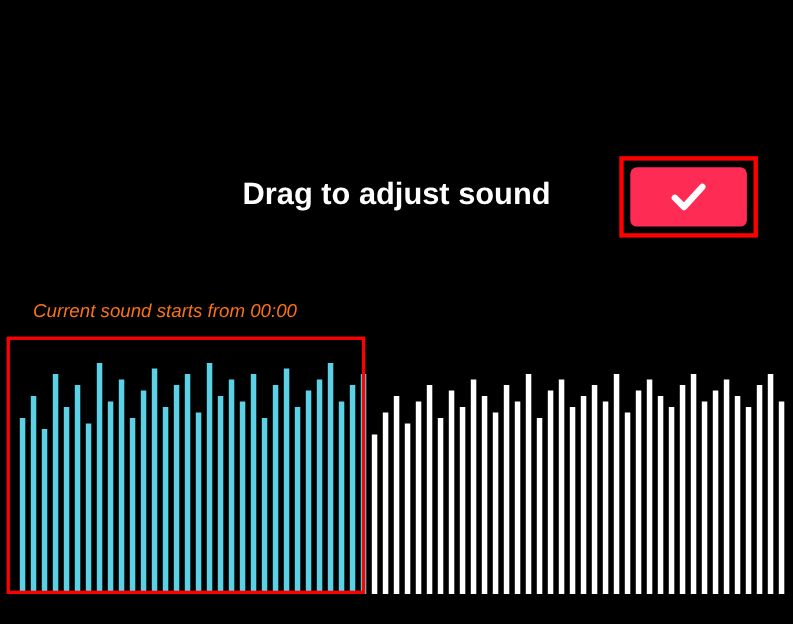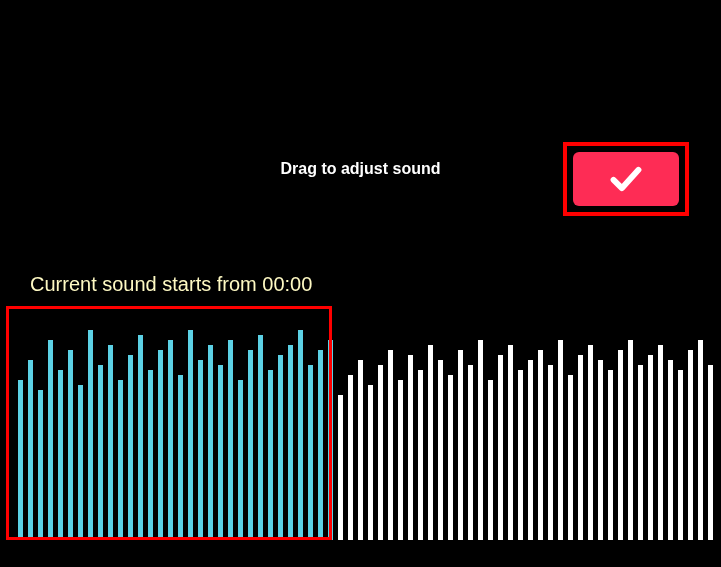--- a/index.html
+++ b/index.html
@@ -19,21 +19,21 @@
       position: absolute;
       top: 160px;
       left: 0;
       right: 0;
       display: flex;
       align-items: center;
       justify-content: center;
     }
     .title {
       color: #fff;
-      font-size: 16px;
+      font-size: 28px;
       font-weight: 600;
       text-align: center;
     }
     .confirm-wrapper {
       position: absolute;
       top: 142px;
       right: 32px;
       border: 4px solid #ff0000;
       padding: 6px;
     }
@@ -48,23 +48,24 @@
       cursor: pointer;
     }
     .confirm-button svg {
       width: 40px;
       height: 40px;
     }
     .subtitle {
       position: absolute;
       top: 273px;
       left: 30px;
-      color: #fef9c3;
-      font-size: 20px;
+      color: #f97316;
+      font-size: 17px;
       font-weight: 500;
+      font-style: italic;
     }
     .waveform-container {
       position: absolute;
       top: 312px;
       left: 10px;
       right: 0;
       height: 228px;
       overflow: hidden;
     }
     .waveform {

